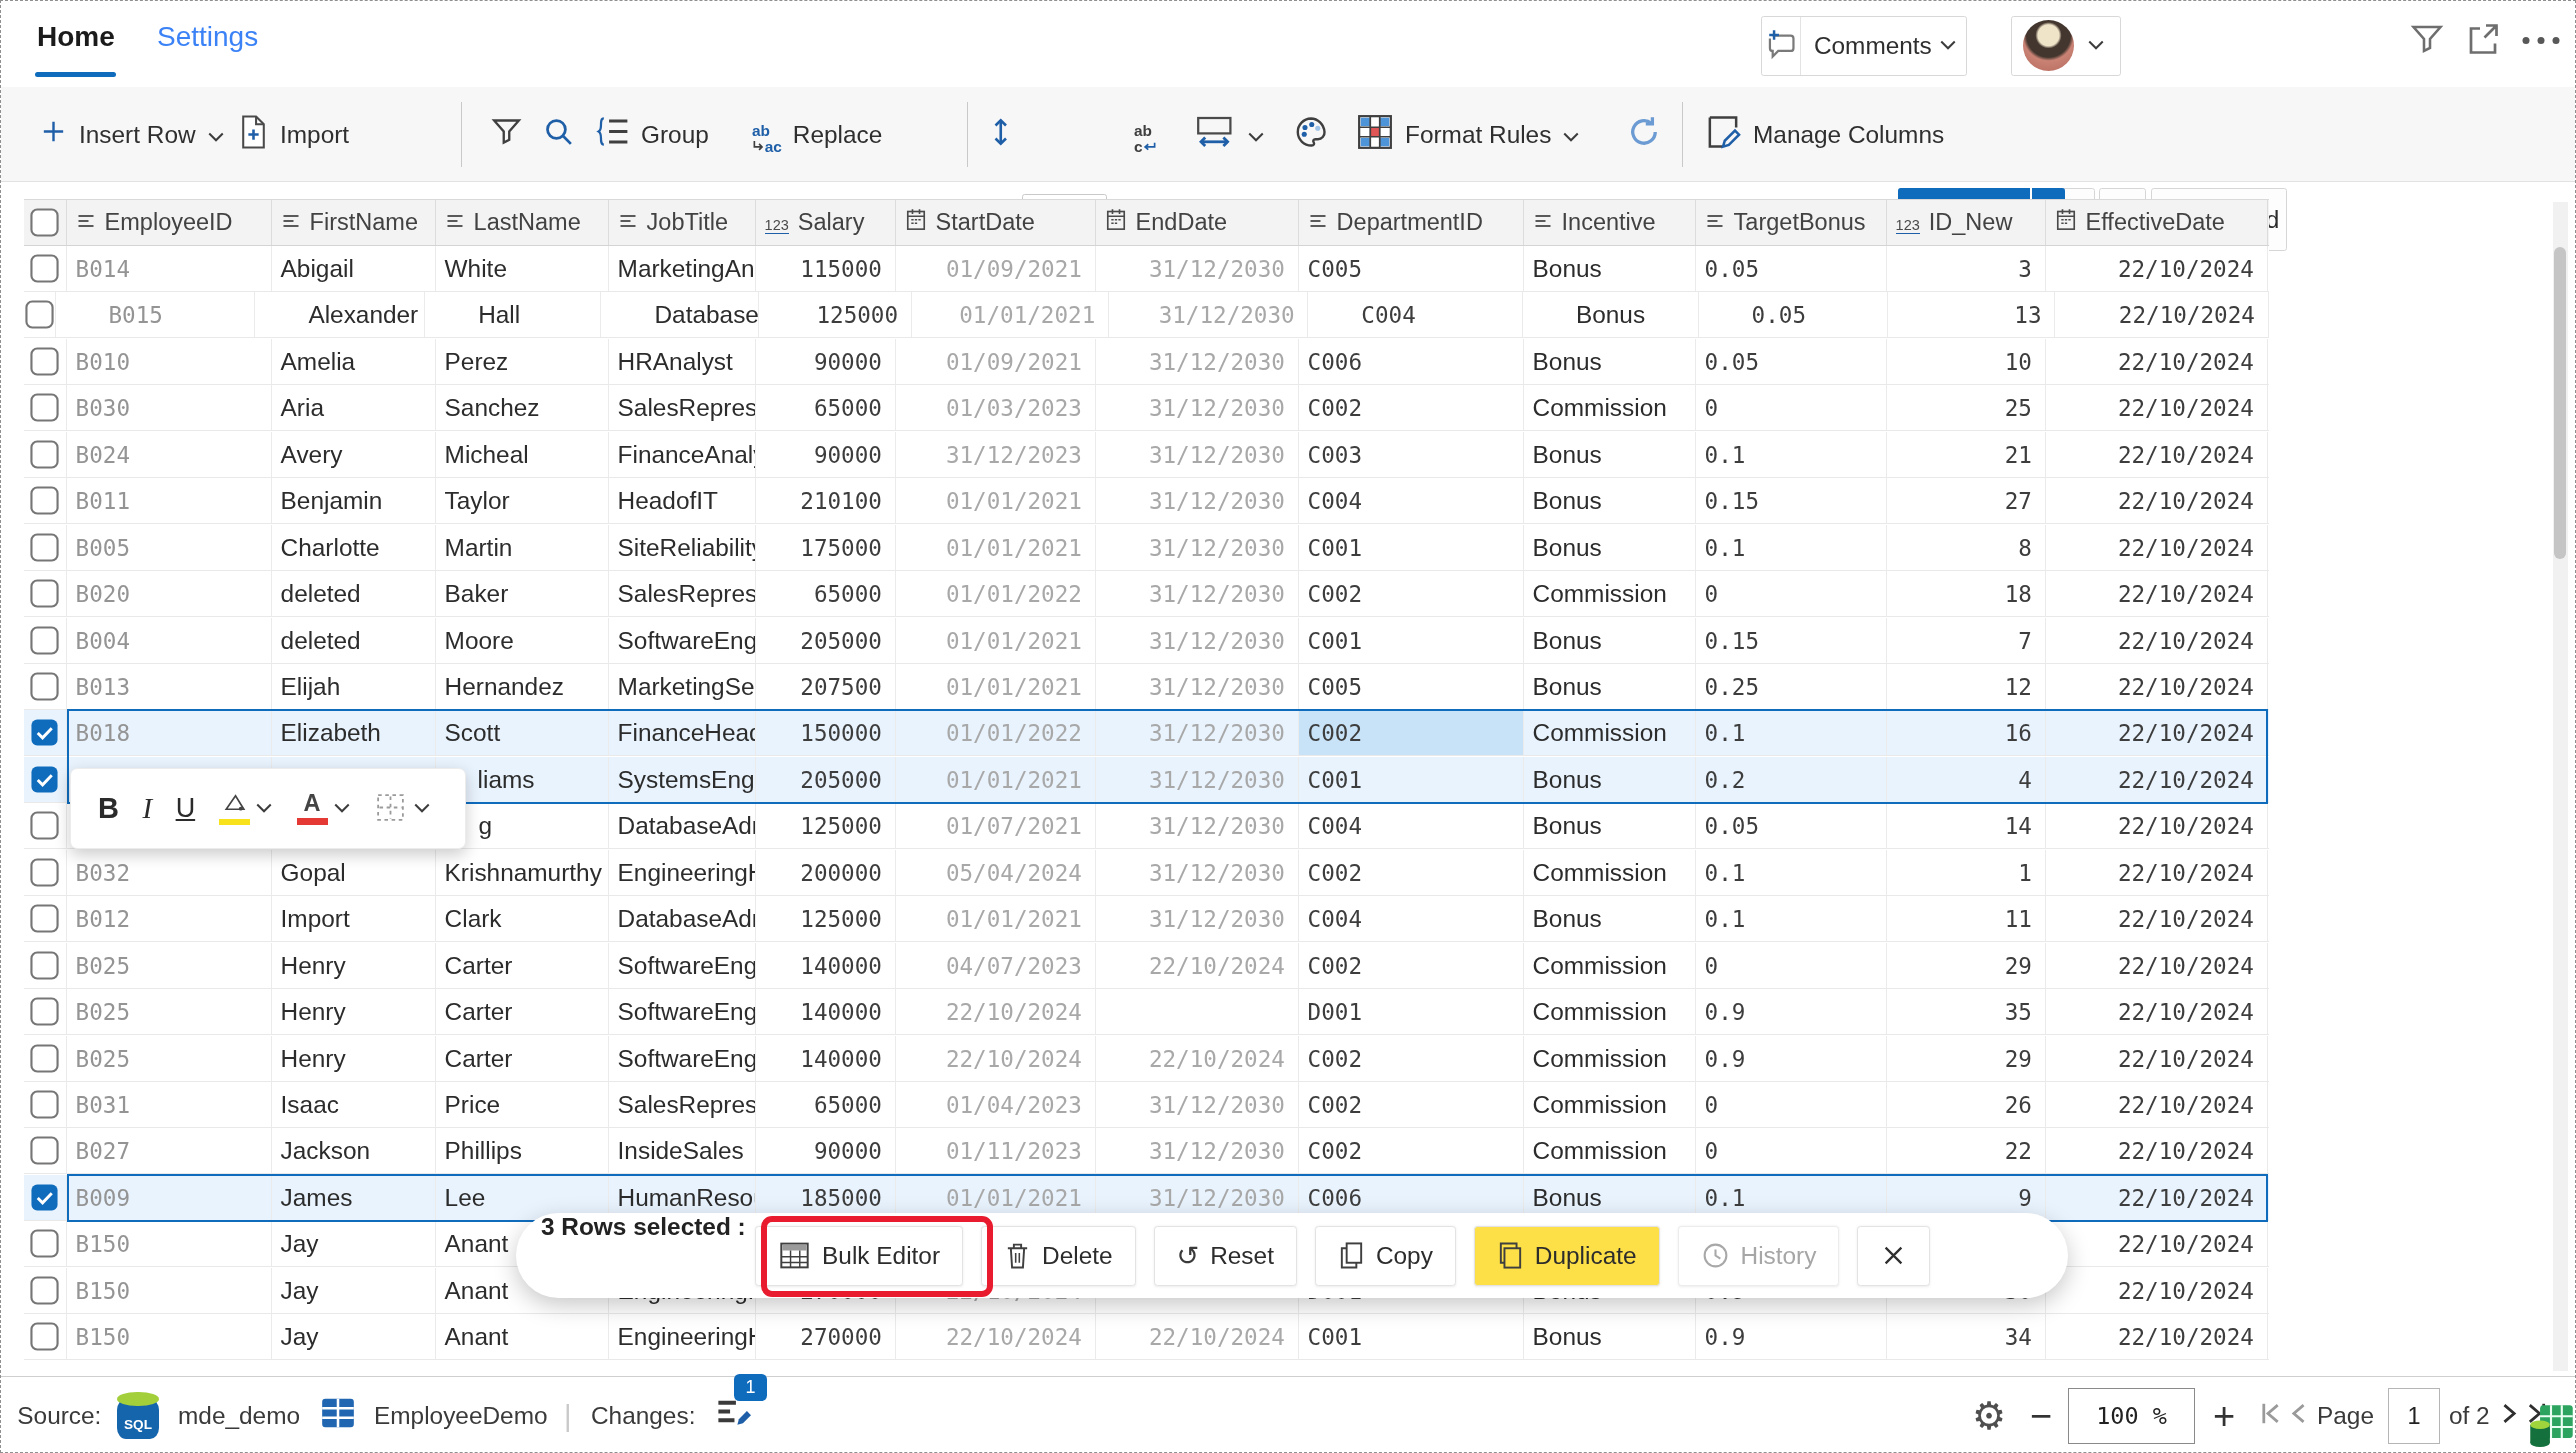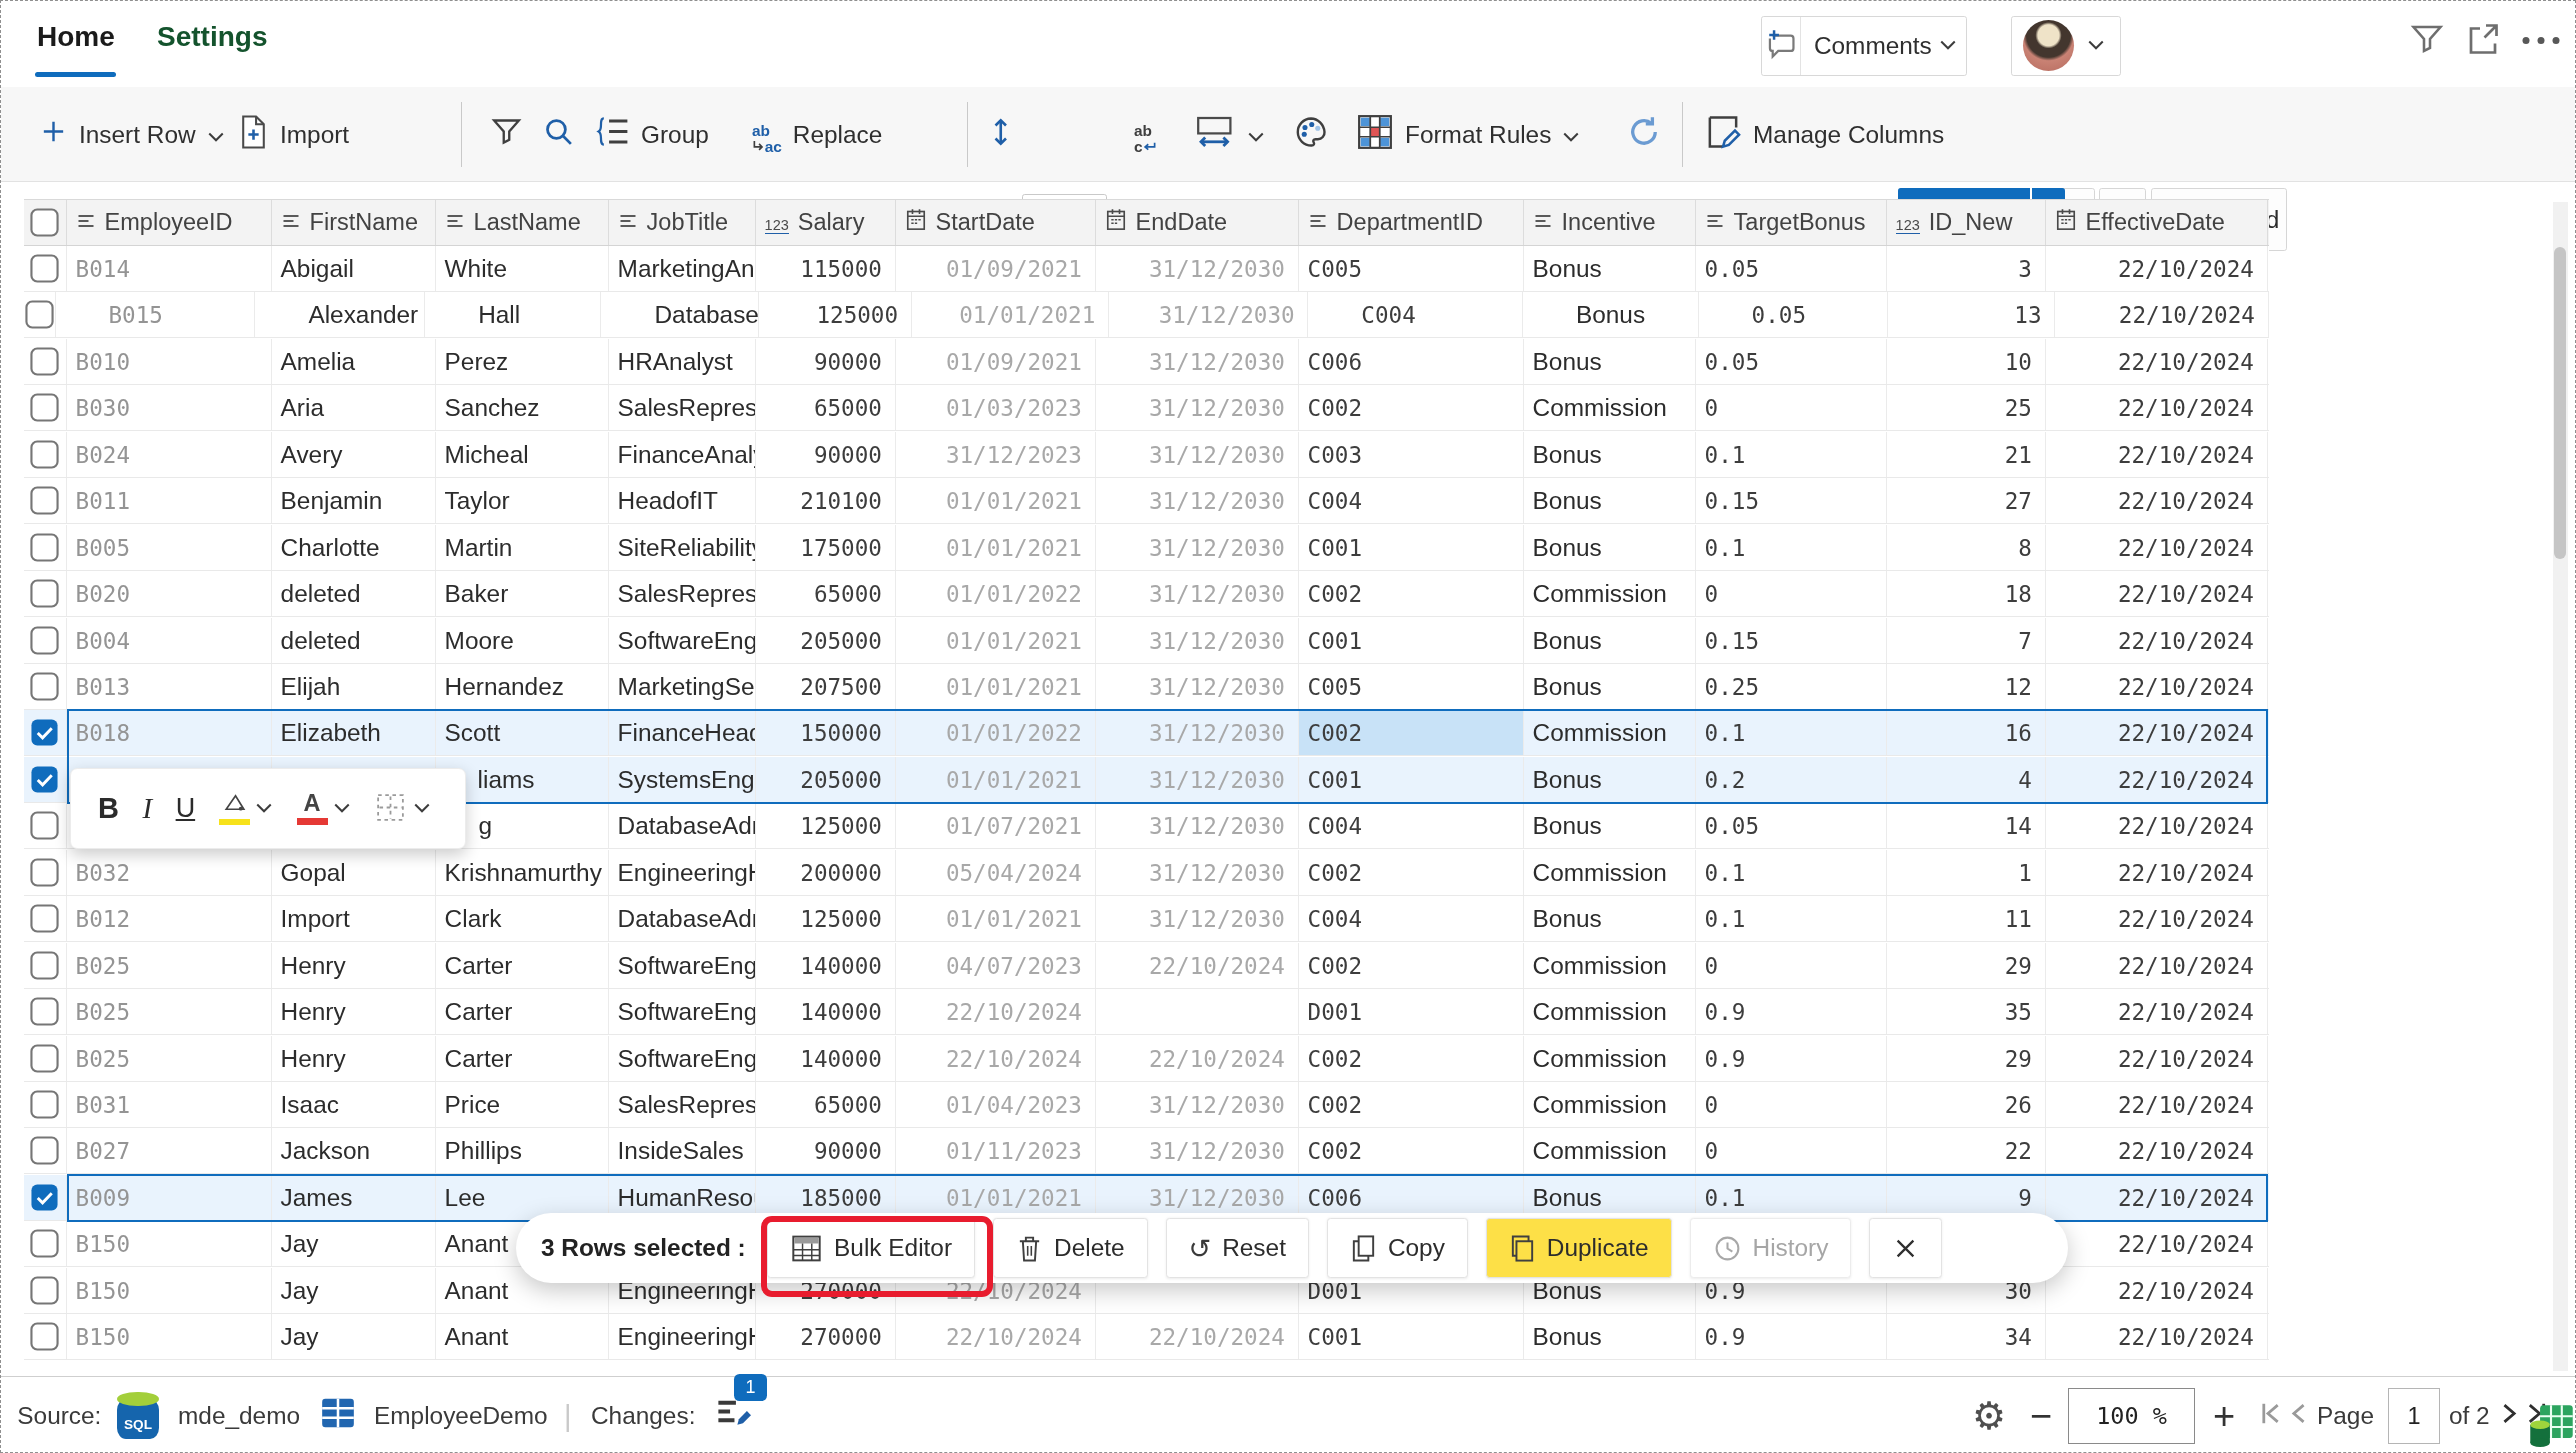--- a/index.html
+++ b/index.html
@@ -7,21 +7,21 @@
         font-family:"Liberation Sans",sans-serif;color:#2c2c2c;overflow:hidden;
         border:1.8px dashed #8f8f8f;box-sizing:border-box;}
   .abs{position:absolute;}
   .glyph{font-family:"DejaVu Sans","Liberation Sans",sans-serif;}
 
   
   .topbar{left:0;top:0;width:2576px;height:86px;background:#fff;}
   .tab{font-size:28px;cursor:pointer;}
   .tab-home{left:36px;top:20px;font-weight:600;color:#1b1b1b;}
   .tab-underline{left:34px;top:71px;width:81px;height:5.4px;background:#0f6cbd;border-radius:2.7px;}
-  .tab-settings{left:156px;top:20px;font-weight:700;color:#14532d;}
+  .tab-settings{left:156px;top:20px;font-weight:400;color:#3b82f6;}
   .boxed{border:0.9px solid #d8d8d8;border-radius:2.7px;background:#fff;box-sizing:border-box;}
   .comments-btn{left:1760px;top:14.5px;width:206px;height:60px;display:flex;align-items:center;}
   .comments-icon-wrap{width:58px;height:100%;display:flex;align-items:center;justify-content:center;border-right:0.9px solid #e3e3e3;}
   .comments-label{font-size:24.4px;color:#2f2f2f;margin-left:12.7px;}
   .comments-btn .chev{margin-left:7.2px;margin-right:9px;}
   .avatar-box{left:2010px;top:14.5px;width:110px;height:60px;display:flex;align-items:center;}
   .avatar{width:51px;height:51px;border-radius:50%;margin-left:11px;
     background:radial-gradient(circle at 50% 30%,#efe3c8 0 24%,#43362e 30% 50%,#c98274 58%,#b56a5e 100%);}
   .corner-icons{right:16.3px;top:20px;display:flex;gap:20px;align-items:center;}
 
@@ -67,22 +67,22 @@
   .fmtbar{left:69px;top:767px;width:396px;height:81px;background:#fff;border:0.9px solid #ececec;border-radius:7.2px;
           box-shadow:0 5.4px 16.3px rgba(0,0,0,.20);z-index:20;display:flex;align-items:center;gap:23.5px;padding-left:27px;box-sizing:border-box;}
   .fbtn{display:flex;flex-direction:column;align-items:center;cursor:pointer;line-height:1;}
   .fB{font-size:29px;font-weight:700;color:#2b2b2b;}
   .fI{font-size:29px;font-style:italic;font-family:"Liberation Serif",serif;color:#2b2b2b;}
   .fU{font-size:27px;text-decoration:underline;color:#2b2b2b;}
   .cbar{width:31px;height:6.3px;margin-top:2.7px;}
   .fgroup{display:flex;align-items:center;gap:5.4px;cursor:pointer;}
 
   
-  .bulkbar{left:515px;top:1212px;width:1552px;height:70px;background:#fff;border-radius:43px;
-           box-shadow:0 7.2px 23.5px rgba(0,0,0,.22);z-index:20;display:flex;align-items:center;gap:16px;
+  .bulkbar{left:515px;top:1212px;width:1552px;height:85px;background:#fff;border-radius:43px;
+           box-shadow:0 7.2px 23.5px rgba(0,0,0,.22);z-index:20;display:flex;gap:4px;
            padding:0 23.5px 0 25px;box-sizing:border-box;}
   .bulk-status{font-size:24.4px;font-weight:600;color:#222;white-space:nowrap;margin-right:5.4px;}
   .bbtn{height:60px;background:#fff;border:0.9px solid #e3e3e3;border-radius:3.6px;display:flex;align-items:center;
         justify-content:center;gap:11px;font-size:24.4px;color:#2c2c2c;padding:0 22px;box-sizing:border-box;
         box-shadow:0 0.9px 2.7px rgba(0,0,0,.08);cursor:pointer;white-space:nowrap;}
   .bbtn.disabled{color:#a6a6a6;border-color:#ececec;cursor:default;}
   .redbox{border:6.3px solid #e81c2e;border-radius:11px;box-sizing:border-box;z-index:22;pointer-events:none;}
 
   
   .statusbar{left:0;top:1375px;width:2576px;height:78px;background:#fff;border-top:0.9px solid #cfcfcf;box-sizing:border-box;z-index:6;}

